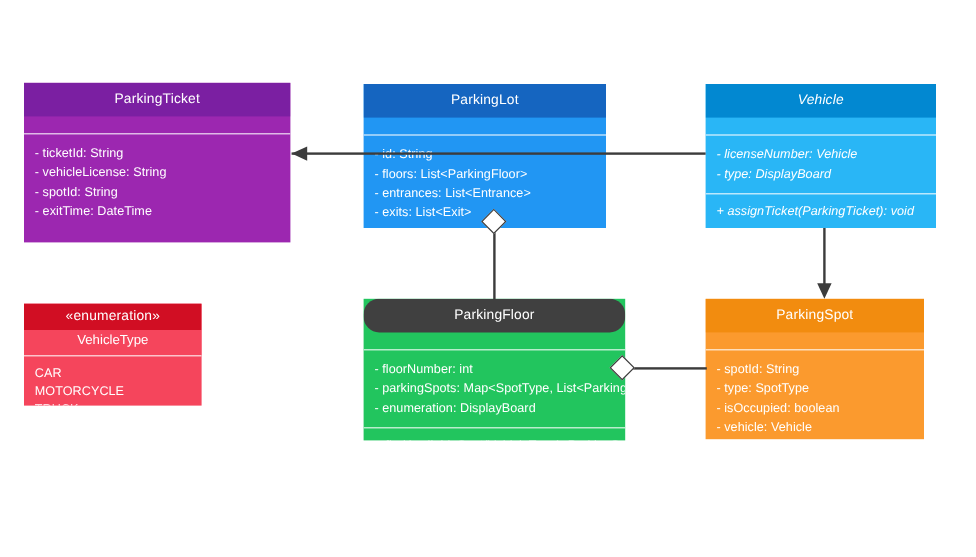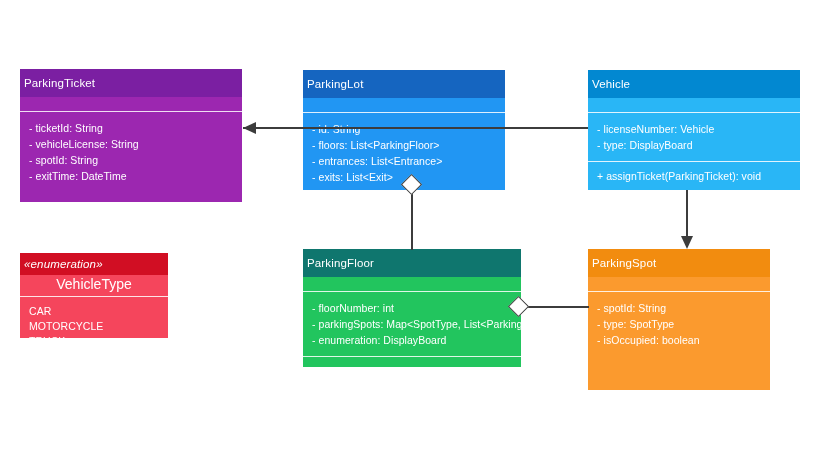--- a/index.html
+++ b/index.html
@@ -24,31 +24,31 @@
   }
 
   
   .uml-class {
     position: absolute;
     box-sizing: border-box;
     color: #ffffff;
     overflow: hidden;
   }
   .uml-header {
-    text-align: left;
+    text-align: center;
     font-size: 11.5px;
     line-height: 14px;
     padding: 7px 4px 7px 4px;
     font-weight: 400;
     letter-spacing: 0.15px;
     white-space: nowrap;
   }
   .uml-subheader {
     text-align: center;
-    font-size: 14px;
+    font-size: 11px;
     line-height: 13px;
     padding: 3px 4px 5px 4px;
     white-space: nowrap;
   }
   .uml-sep {
     height: 1px;
     background: rgba(255,255,255,0.85);
     width: 100%;
   }
   .uml-compartment {
@@ -68,21 +68,21 @@
   .c-ticket          { background: #9C27B0; }
   .c-ticket .uml-header { background: #7B1FA2; }
 
   .c-lot             { background: #2196F3; }
   .c-lot .uml-header { background: #1565C0; }
 
   .c-vehicle         { background: #29B6F6; }
   .c-vehicle .uml-header { background: #0288D1; }
 
   .c-floor           { background: #22C55E; }
-  .c-floor .uml-header { background: #0f766e; }
+  .c-floor .uml-header { background: #404040; border-radius: 13px; }
 
   .c-spot            { background: #FB9A2E; }
   .c-spot .uml-header { background: #F28C0F; }
 
   .c-enum            { background: #F5455C; }
   .c-enum .uml-header { background: #D10E23; }
   .c-enum .uml-subheader { background: #F5455C; }
   .c-enum .uml-line { line-height: 15px; }
 
   
@@ -141,36 +141,36 @@
     <div class="uml-sep"></div>
     <div class="uml-compartment">
       <div class="uml-line">- id: String</div>
       <div class="uml-line">- floors: List&lt;ParkingFloor&gt;</div>
       <div class="uml-line">- entrances: List&lt;Entrance&gt;</div>
       <div class="uml-line">- exits: List&lt;Exit&gt;</div>
     </div>
 
   </div>
 
-  <div class="uml-class c-vehicle" style="left:588px; top:70px; width:212px; height:120px;">
+  <div class="uml-class c-vehicle" style="left:588px; top:70px; width:192px; height:120px;font-style:italic;">
     <div class="uml-header">Vehicle</div>
     <div class="spacer-band"></div>
     <div class="uml-sep"></div>
     <div class="uml-compartment">
       <div class="uml-line">- licenseNumber: Vehicle</div>
       <div class="uml-line">- type: DisplayBoard</div>
     </div>
     <div class="uml-sep"></div>
     <div class="uml-compartment" style="padding-top:6px;">
       <div class="uml-line">+ assignTicket(ParkingTicket): void</div>
     </div>
   </div>
 
   <div class="uml-class c-enum" style="left:20px; top:253px; width:148px; height:85px;">
-    <div class="uml-header" style="padding:4px 4px 4px 4px;font-style:italic;">«enumeration»</div>
+    <div class="uml-header" style="padding:4px 4px 4px 4px;">«enumeration»</div>
     <div class="uml-subheader">VehicleType</div>
     <div class="uml-sep"></div>
     <div class="uml-compartment" style="padding-top:7px;">
       <div class="uml-line">CAR</div>
       <div class="uml-line">MOTORCYCLE</div>
       <div class="uml-line">TRUCK</div>
     </div>
   </div>
 
   <div class="uml-class c-floor" style="left:303px; top:249px; width:218px; height:118px;">
@@ -181,28 +181,29 @@
       <div class="uml-line">- floorNumber: int</div>
       <div class="uml-line">- parkingSpots: Map&lt;SpotType, List&lt;ParkingSpot&gt;&gt;</div>
       <div class="uml-line">- enumeration: DisplayBoard</div>
     </div>
     <div class="uml-sep"></div>
     <div class="uml-compartment" style="padding-top:6px;">
       <div class="uml-line">+ findAvailableSpot(VehicleType): ParkingSpot</div>
     </div>
   </div>
 
-  <div class="uml-class c-spot" style="left:588px; top:249px; width:182px; height:141px;">
+  <div class="uml-class c-spot" style="left:588px; top:249px; width:182px; height:117px;">
     <div class="uml-header">ParkingSpot</div>
     <div class="spacer-band"></div>
     <div class="uml-sep"></div>
     <div class="uml-compartment">
       <div class="uml-line">- spotId: String</div>
       <div class="uml-line">- type: SpotType</div>
       <div class="uml-line">- isOccupied: boolean</div>
+      <div class="uml-line">- vehicle: Vehicle</div>
     </div>
 
   </div>
 
   <div class="conn conn-h" style="left:243px; top:127px; width:345px;"></div>
   <div class="arrow-left" style="left:243px; top:122px;"></div>
 
   <div class="conn conn-v" style="left:411px; top:184px; height:66px;"></div>
   <div class="diamond" style="left:404px; top:177px;"></div>
 

